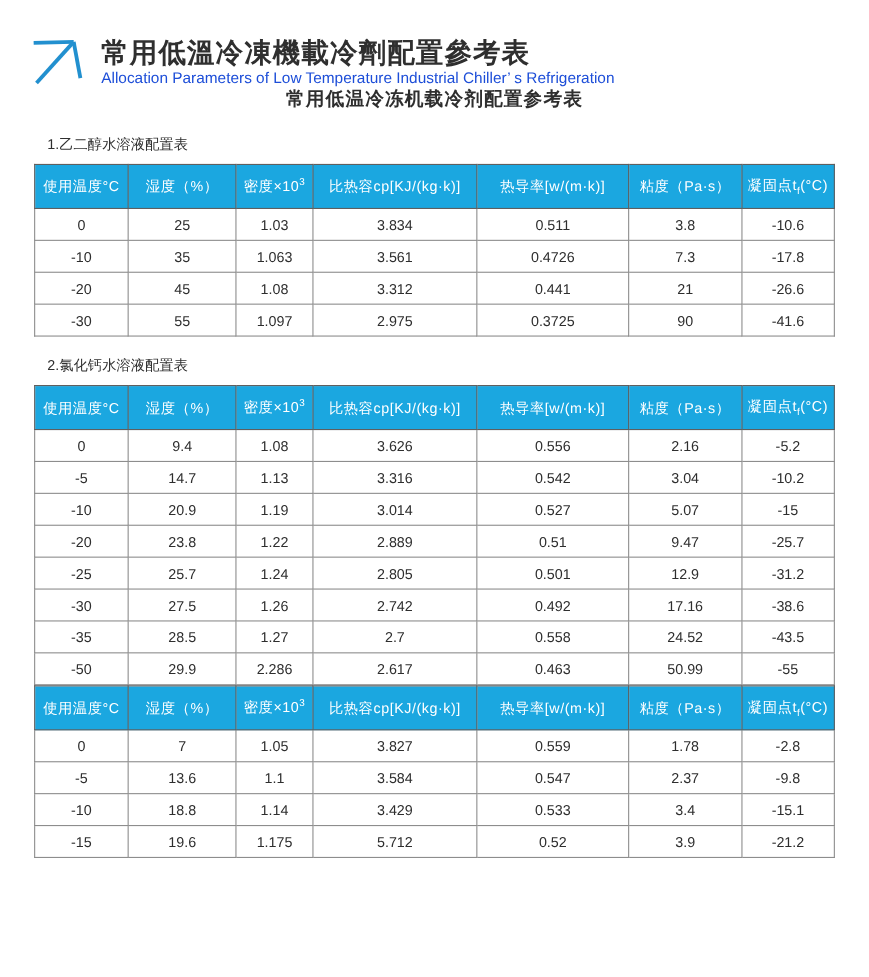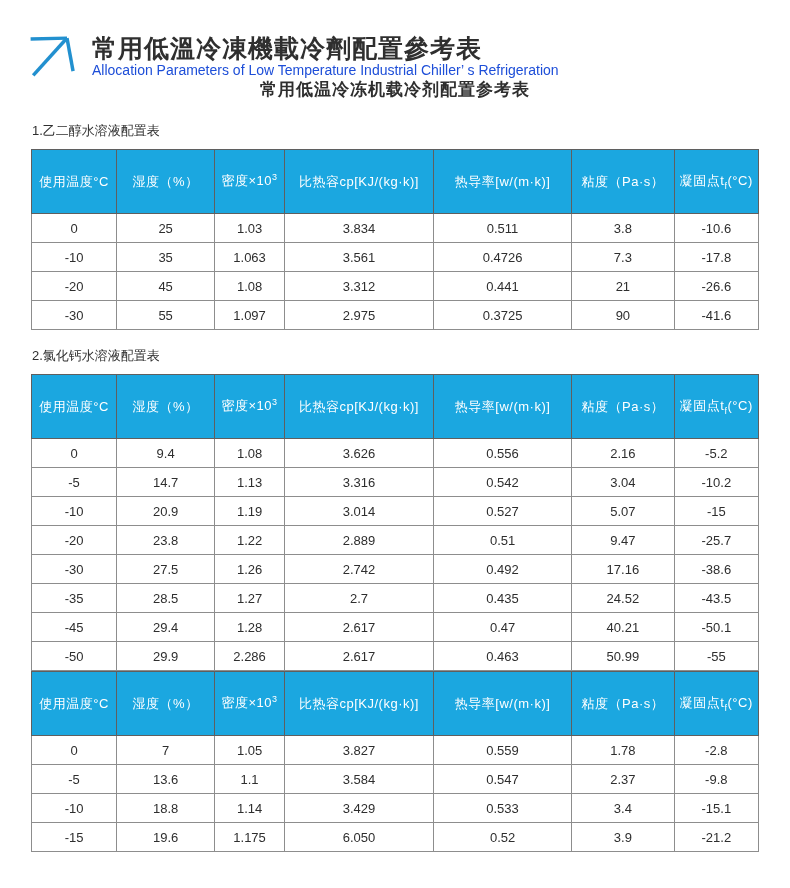--- a/index.html
+++ b/index.html
@@ -17,29 +17,29 @@
     margin:4px 0 2px 0;
   }
   .brand-sub{font-size:14px;color:#1d4ed8;letter-spacing:0px;}
   
   .doc-title{
     text-align:center;font-size:17px;font-weight:600;color:#2e2e2e;
     letter-spacing:1px;
   }
   
   .content{margin:0 31px;}
-  .section-label{font-size:13px;color:#2f2f2f;margin:17px 0 9px 1px;}
+  .section-label{font-size:13px;color:#2f2f2f;margin:17px 0 9px 12px;}
   .section-label.first{margin-top:21px;}
   table.params{
     width:100%;border-collapse:collapse;table-layout:fixed;
     border:1px solid #5f5f5f;
   }
   table.params th{
     background:#1ba7e0;color:#ffffff;font-weight:400;font-size:13px;
-    height:31px;padding:16px 2px;text-align:center;border:1px solid #5f5f5f;
+    height:31px;padding:4px 2px;text-align:center;border:1px solid #5f5f5f;
     letter-spacing:0.5px;
   }
   table.params td{
     font-size:13px;color:#2e2e2e;height:28px;padding:0 2px;text-align:center;
     border:1px solid #8d8d8d;background:#ffffff;
   }
   table.params sup{font-size:9px;}
   table.params sub{font-size:9px;}
   col.c1{width:11.7%;} col.c2{width:13.5%;} col.c3{width:9.6%;}
   col.c4{width:20.5%;} col.c5{width:19.0%;} col.c6{width:14.1%;}
@@ -185,45 +185,45 @@
         <tr>
           <td>-20</td>
           <td>23.8</td>
           <td>1.22</td>
           <td>2.889</td>
           <td>0.51</td>
           <td>9.47</td>
           <td>-25.7</td>
         </tr>
         <tr>
+          <td>-25</td>
+          <td>25.7</td>
+          <td>1.24</td>
+          <td>2.805</td>
+          <td>0.501</td>
+          <td>12.9</td>
+          <td>-31.2</td>
+        </tr>
+        <tr>
           <td>-30</td>
           <td>27.5</td>
           <td>1.26</td>
           <td>2.742</td>
           <td>0.492</td>
           <td>17.16</td>
           <td>-38.6</td>
         </tr>
         <tr>
           <td>-35</td>
           <td>28.5</td>
           <td>1.27</td>
           <td>2.7</td>
-          <td>0.435</td>
+          <td>0.558</td>
           <td>24.52</td>
           <td>-43.5</td>
-        </tr>
-        <tr>
-          <td>-45</td>
-          <td>29.4</td>
-          <td>1.28</td>
-          <td>2.617</td>
-          <td>0.47</td>
-          <td>40.21</td>
-          <td>-50.1</td>
         </tr>
         <tr>
           <td>-50</td>
           <td>29.9</td>
           <td>2.286</td>
           <td>2.617</td>
           <td>0.463</td>
           <td>50.99</td>
           <td>-55</td>
         </tr>
@@ -276,21 +276,21 @@
           <td>1.14</td>
           <td>3.429</td>
           <td>0.533</td>
           <td>3.4</td>
           <td>-15.1</td>
         </tr>
         <tr>
           <td>-15</td>
           <td>19.6</td>
           <td>1.175</td>
-          <td>6.050</td>
+          <td>5.712</td>
           <td>0.52</td>
           <td>3.9</td>
           <td>-21.2</td>
         </tr>
       </tbody>
   </table>
 
 </div>
 
 </body></html>

